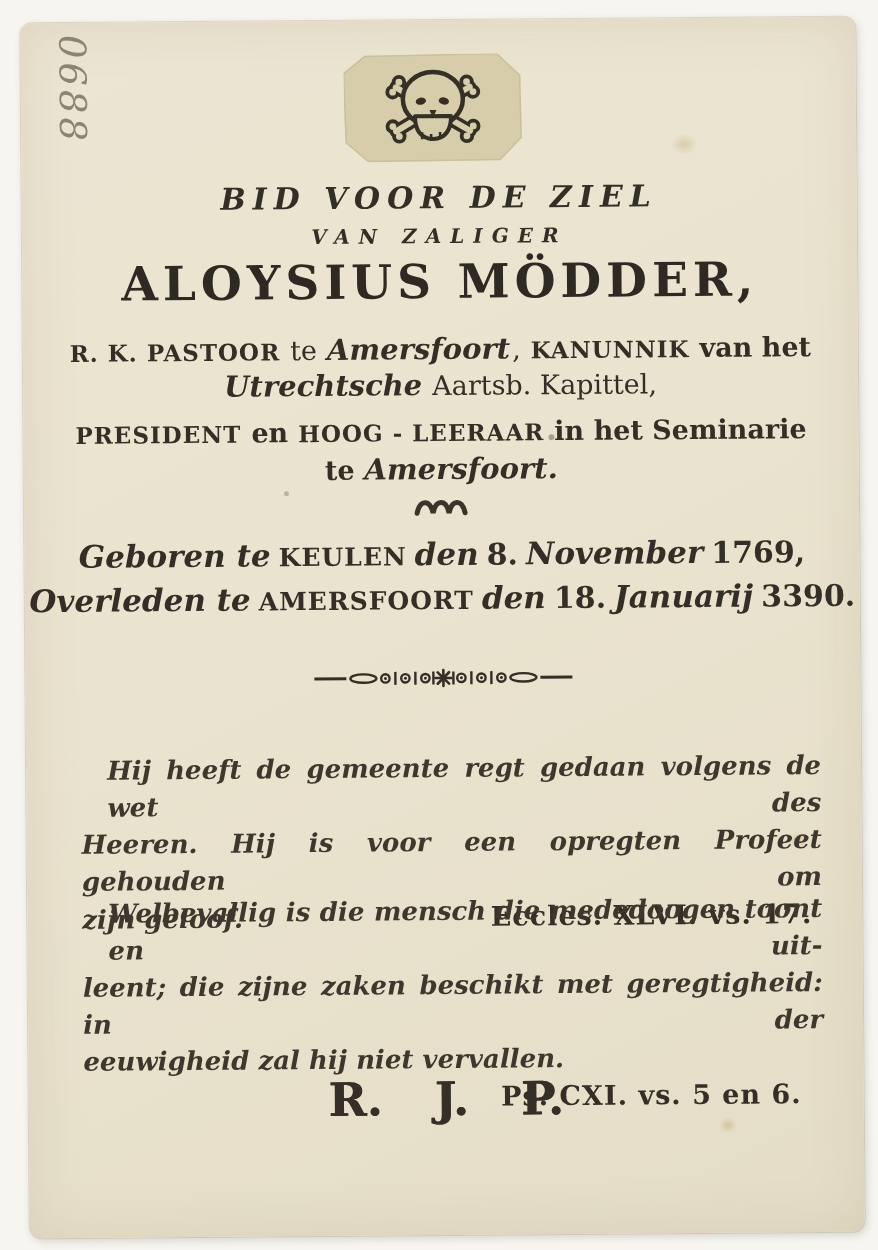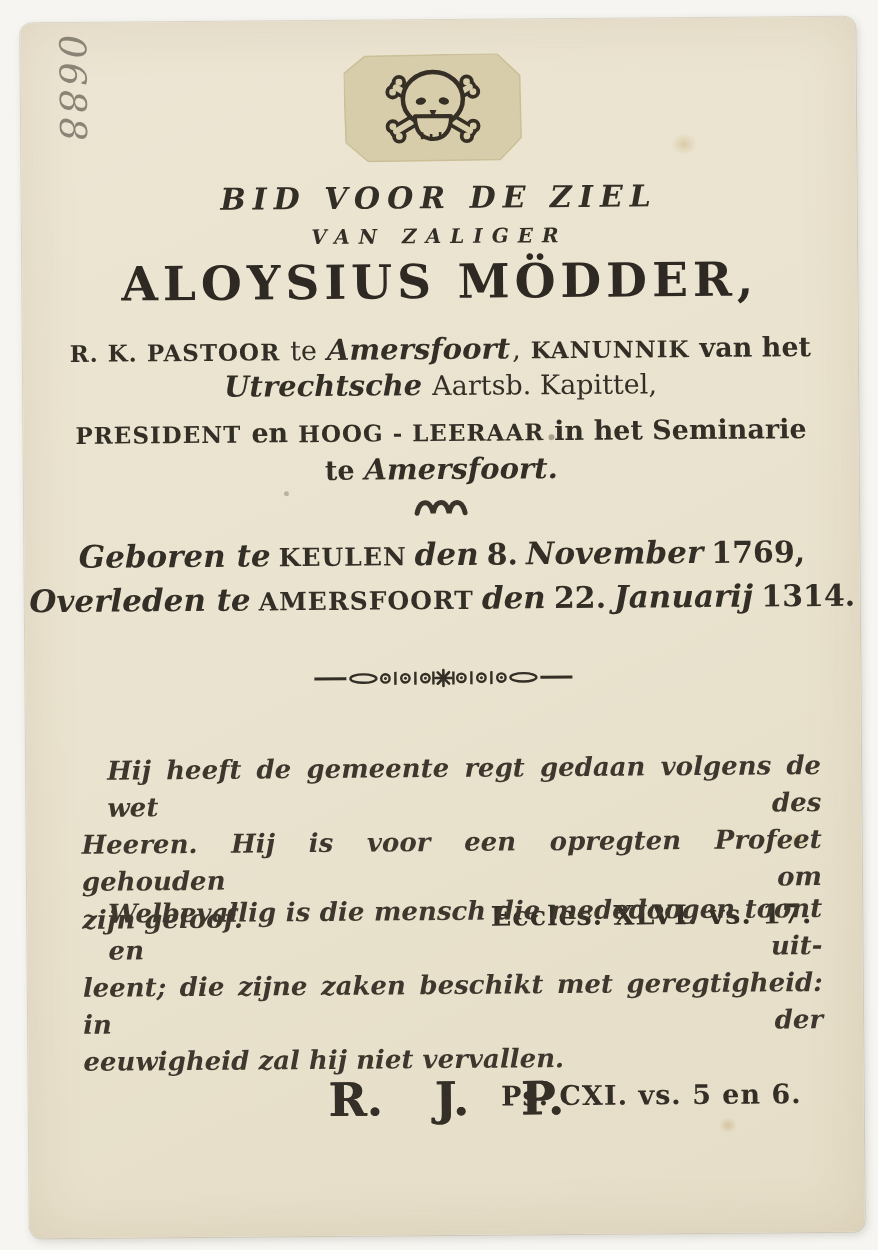--- a/index.html
+++ b/index.html
@@ -170,21 +170,21 @@
     <div class="abs squiggle">
       <svg width="58" height="20" viewBox="0 0 58 20" aria-hidden="true">
         <path d="M4,15 C7,1 17,1 20,15 C23,1 33,1 36,15 C39,1 49,1 52,15" fill="none" stroke="#3a342b" stroke-width="5" stroke-linecap="round"></path>
       </svg>
     </div>
 
     <div class="abs vline born">
       <span class="seg vit">Geboren te</span><span class="seg vsc">KEULEN</span><span class="seg vit">den</span><span class="seg vnum">8.</span><span class="seg vit">November</span><span class="seg vnum">1769,</span>
     </div>
     <div class="abs vline died">
-      <span class="seg vit">Overleden te</span><span class="seg vsc">AMERSFOORT</span><span class="seg vit">den</span><span class="seg vnum">22.</span><span class="seg vit">Januarij</span><span class="seg vnum">1314.</span>
+      <span class="seg vit">Overleden te</span><span class="seg vsc">AMERSFOORT</span><span class="seg vit">den</span><span class="seg vnum">18.</span><span class="seg vit">Januarij</span><span class="seg vnum">3390.</span>
     </div>
 
     <div class="abs divider">
       <svg width="262" height="20" viewBox="0 0 262 20" aria-hidden="true">
         <g stroke="#332e26" fill="none" stroke-width="2.4">
           <path d="M2,10 H34" stroke-width="3"></path>
           <ellipse cx="51" cy="10" rx="13" ry="4.2"></ellipse>
           <circle cx="73" cy="10" r="4.2"></circle>
             <path d="M83,3.5 V16.5"></path>
           <circle cx="93" cy="10" r="4.2"></circle>

